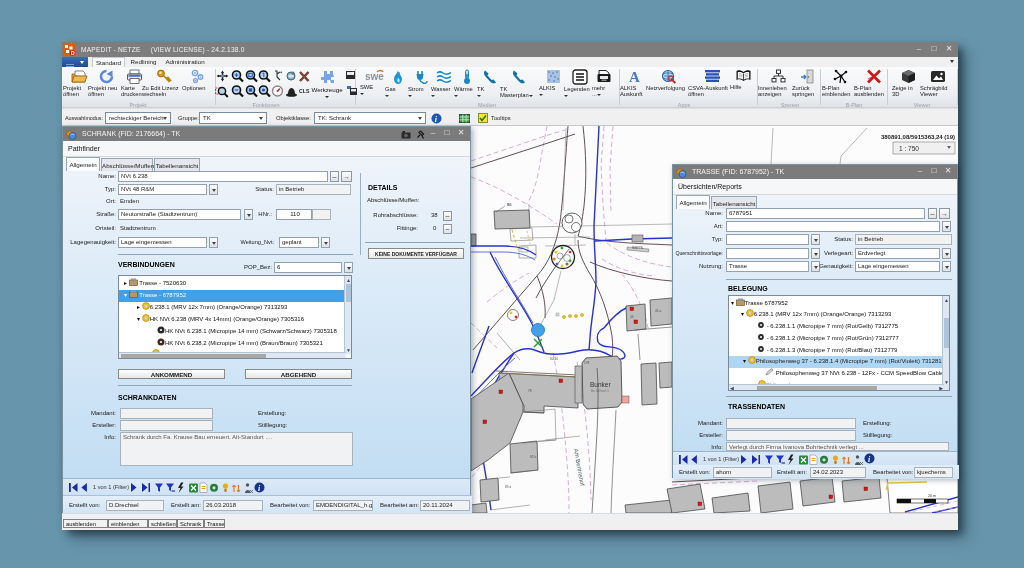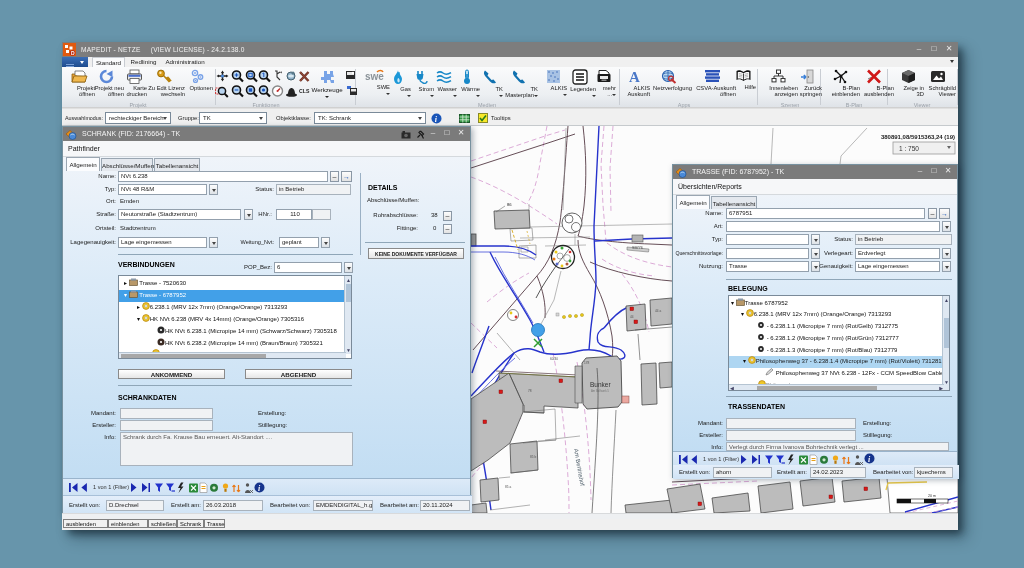--- a/index.html
+++ b/index.html
@@ -14,21 +14,21 @@
 
 #tabrow{position:absolute;left:0;top:15px;width:896px;height:10px;background:#f0f0f0;}
 #filebtn{position:absolute;left:0;top:0;width:26px;height:10px;background:linear-gradient(#3a6db5,#1e4c8f);}
 #filebtn:after{content:"";position:absolute;right:4px;top:4px;border-left:2.5px solid transparent;border-right:2.5px solid transparent;border-top:3px solid #fff;}
 .mtab{position:absolute;top:0;height:10px;font-size:6.2px;color:#222;line-height:10px;text-align:center;}
 .mtab.act{background:#fafbfc;border:1px solid #c8ccd2;border-bottom:none;}
 
 #ribbon{position:absolute;left:0;top:25px;width:896px;height:41px;background:linear-gradient(#fafbfc,#eceff2 70%,#dfe3e8);border-bottom:1px solid #d0d0d0;}
 .gsep{position:absolute;top:2px;height:36px;width:1px;background:#c9cdd3;}
 .glbl{position:absolute;top:35px;font-size:5.5px;color:#9aa0a8;text-align:center;}
-.rbtn{position:absolute;top:1px;text-align:right;font-size:5.8px;color:#1a1a1a;line-height:6.2px;}
+.rbtn{position:absolute;top:1px;text-align:left;font-size:5.8px;color:#1a1a1a;line-height:6.2px;}
 .rbtn .ri{display:block;margin:1px auto 1px auto;}
 .sbtn{position:absolute;}
 .sbtn>svg,#filterrow>div>svg{display:block;}
 .da{display:inline-block;border-left:2px solid transparent;border-right:2px solid transparent;border-top:2.5px solid #333;vertical-align:middle;}
 
 #filterrow{position:absolute;left:0;top:66px;width:896px;height:18px;background:#f0f0f0;border-top:1px solid #e0e0e0;border-bottom:1px solid #c6cacd;}
 .flbl{position:absolute;top:6px;font-size:5.8px;color:#222;white-space:nowrap;}
 .fcmb{position:absolute;top:3px;height:12px;background:#fff;border:1px solid #7a8a99;font-size:6px;color:#222;line-height:10px;padding-left:3px;white-space:nowrap;}
 .fcmb:after{content:"";position:absolute;right:3px;top:4px;border-left:2.5px solid transparent;border-right:2.5px solid transparent;border-top:3px solid #444;}
 

